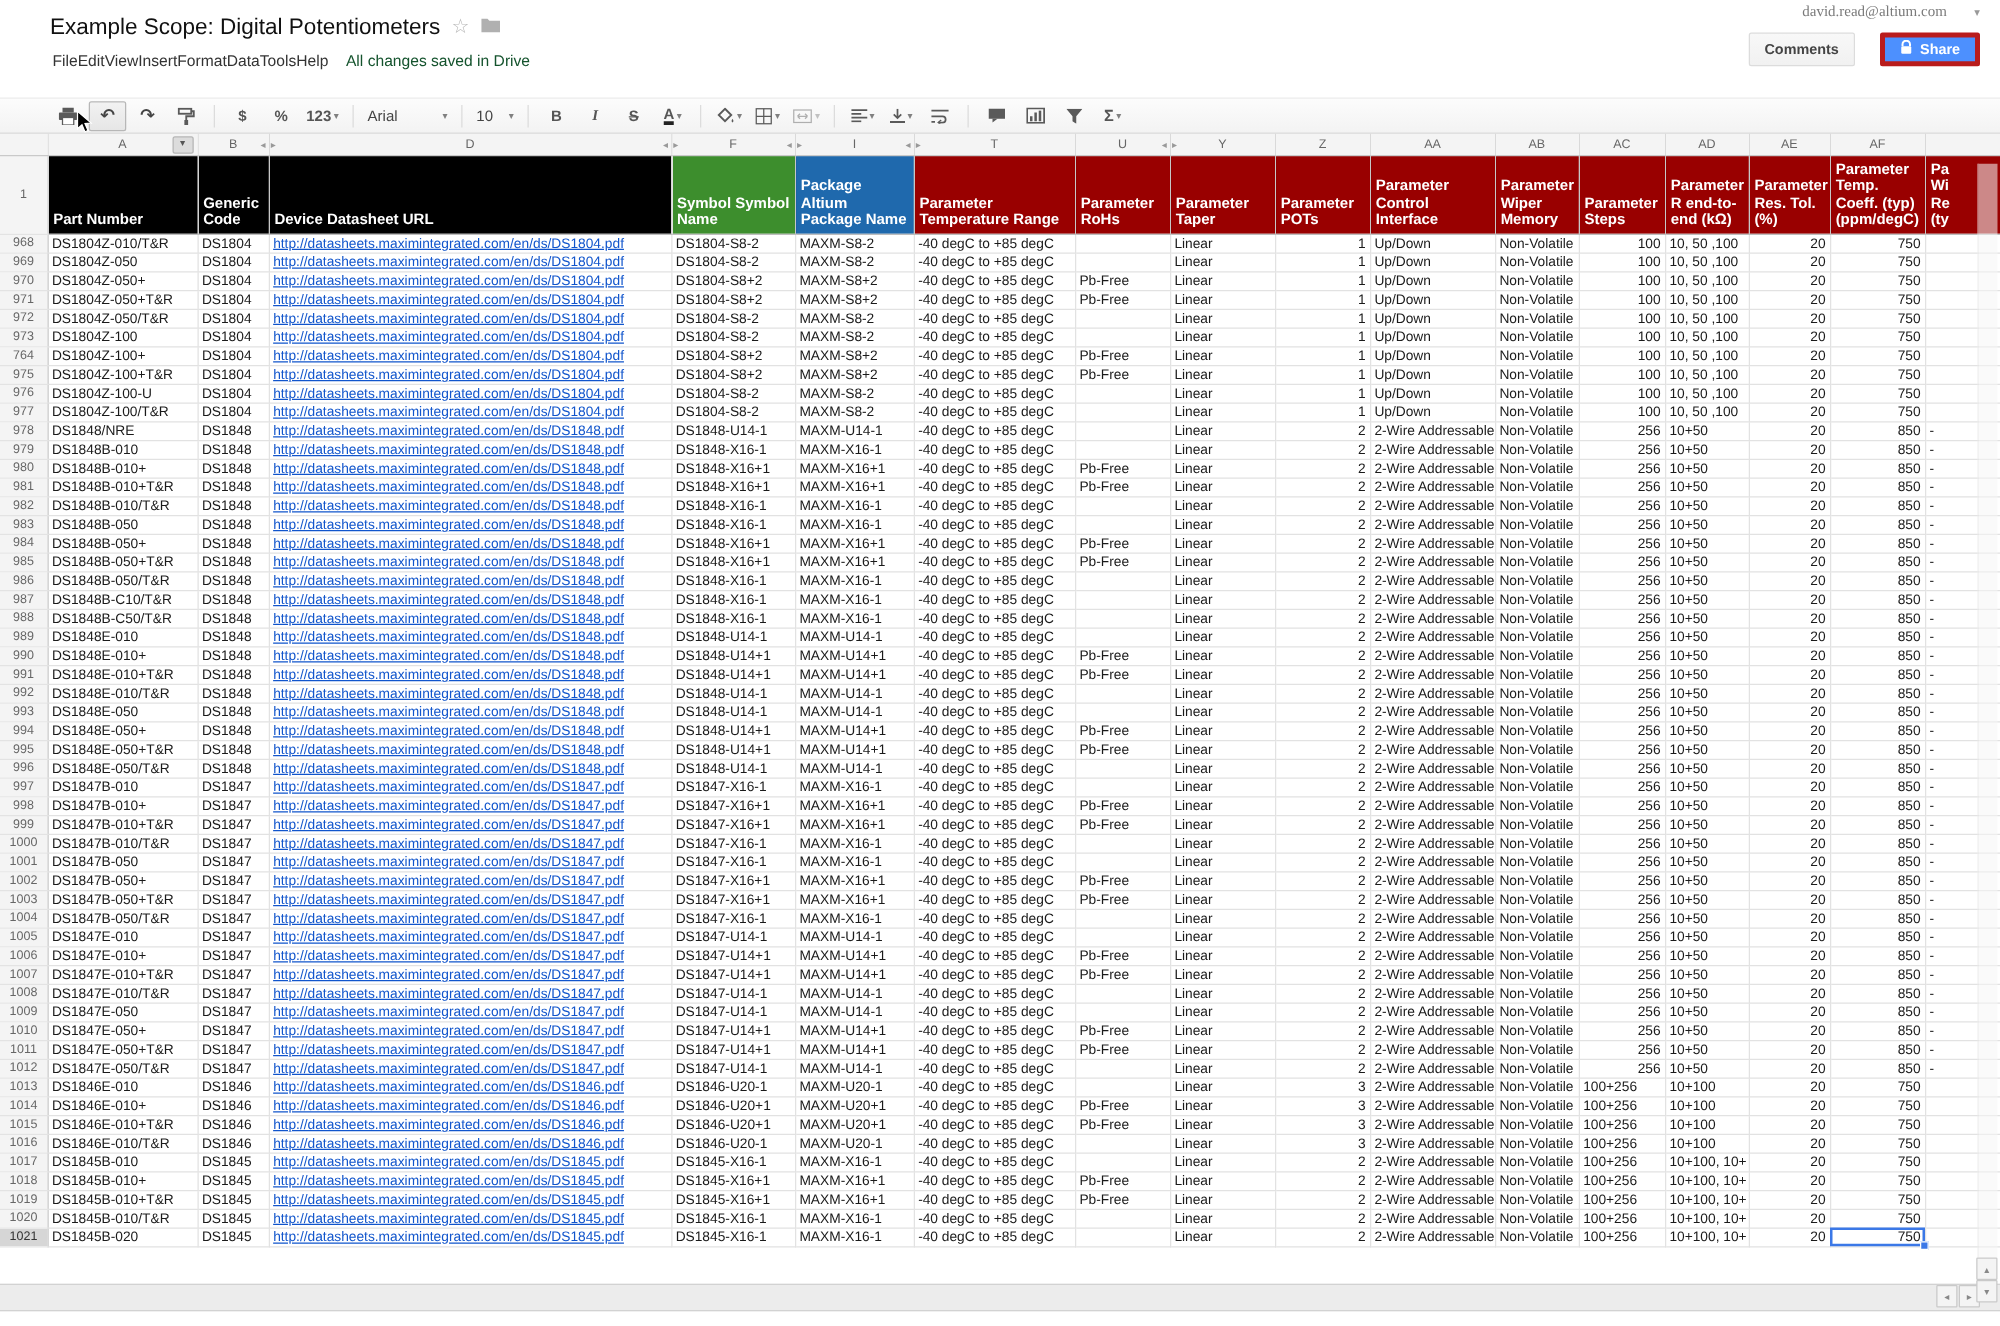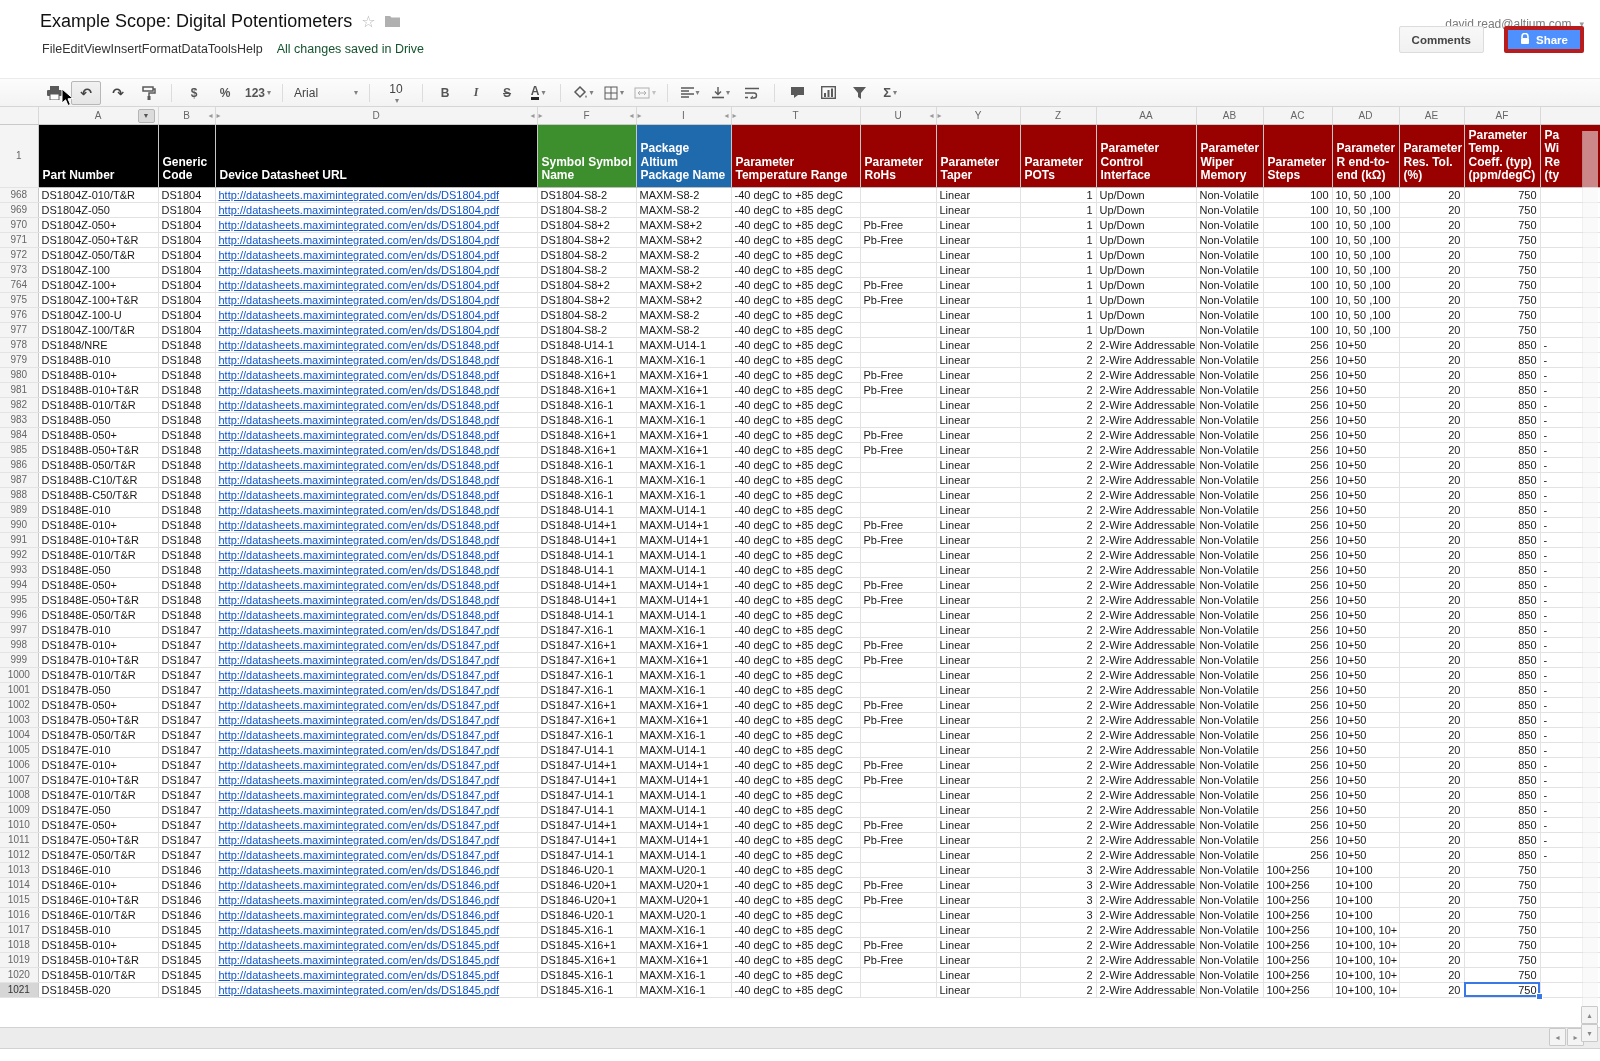--- a/index.html
+++ b/index.html
@@ -8,39 +8,39 @@
   .app{position:absolute;inset:0;}
 
   
   .hdrband{height:78px;position:relative;background:#fff;}
   .title-row{display:flex;align-items:center;gap:9px;padding:11px 0 0 40px;}
   .doc-title{font-size:18px;color:#111;}
   .star{color:#b8b8b8;font-size:16px;line-height:16px;cursor:default;}
   .menu-row{display:flex;align-items:center;padding:10px 0 0 42px;font-size:12.5px;color:#333;}
   .menu-row .mi{cursor:default;}
   .save-status{color:#14532d;margin-left:14px;}
-  .account{position:absolute;right:16px;top:17px;font-size:12px;color:#7a7a7a;display:flex;align-items:center;gap:6px;}
+  .account{position:absolute;right:16px;top:2px;font-size:12px;color:#7a7a7a;display:flex;align-items:center;gap:20px;font-family:Liberation Serif, serif;}
   .account .caret{font-size:9px;color:#999;}
   .actionbtns{position:absolute;right:16px;top:26px;display:flex;gap:20px;align-items:flex-end;}
   .btn{height:27px;border-radius:2px;font-size:11.5px;font-weight:bold;display:flex;align-items:center;justify-content:center;padding:0 12px;box-sizing:border-box;}
   .btn-comments{background:linear-gradient(#f8f8f8,#f1f1f1);border:1px solid #dcdcdc;color:#444;}
   .btn-share{background:var(--share,#4d90fe);border:4px solid #b91c1c;color:#fff;gap:6px;}
 
   
   .toolbar{height:27px;border-top:1px solid #ebebeb;border-bottom:1px solid #d6d6d6;
            background:linear-gradient(#fcfcfc,#f3f3f3);display:flex;align-items:center;
            padding-left:40px;gap:3px;color:#555;font-size:12px;position:relative;}
   .tbtn{height:22px;min-width:22px;display:flex;align-items:center;justify-content:center;padding:0 3px;border-radius:2px;}
   .tbtn svg{display:block;}
   .tb-sep{width:1px;height:18px;background:#dcdcdc;margin:0 5px;}
   .caret{font-size:8px;color:#808080;margin-left:2px;}
   .hoverchip{border:1px solid #b7b7b7;background:linear-gradient(#f2f2f2,#e6e6e6);}
   .tb-text{font-weight:bold;color:#555;}
   .fontname{width:64px;text-align:left;font-size:12px;color:#444;display:flex;justify-content:space-between;align-items:center;}
-  .fontsize{width:30px;display:flex;justify-content:space-between;align-items:center;color:#444;flex-direction:column;}
+  .fontsize{width:30px;display:flex;justify-content:space-between;align-items:center;color:#444;}
   .bI{font-style:italic;font-family:"Liberation Serif","DejaVu Serif",serif;font-weight:bold;}
   .bS{text-decoration:line-through;font-weight:bold;}
   .bA{font-weight:bold;border-bottom:3px solid #222;line-height:11px;}
   .dim{opacity:.45;}
   .cursor{position:absolute;left:61px;top:9px;z-index:40;}
 
   
   .fxbar{height:22px;border-bottom:1px solid #cfcfcf;display:flex;align-items:center;background:#fff;}
   .fxlbl{font-style:italic;color:#8a8a8a;font-size:12px;width:30px;text-align:center;}
   .fxdiv{width:1px;height:14px;background:#ddd;margin-right:8px;}

